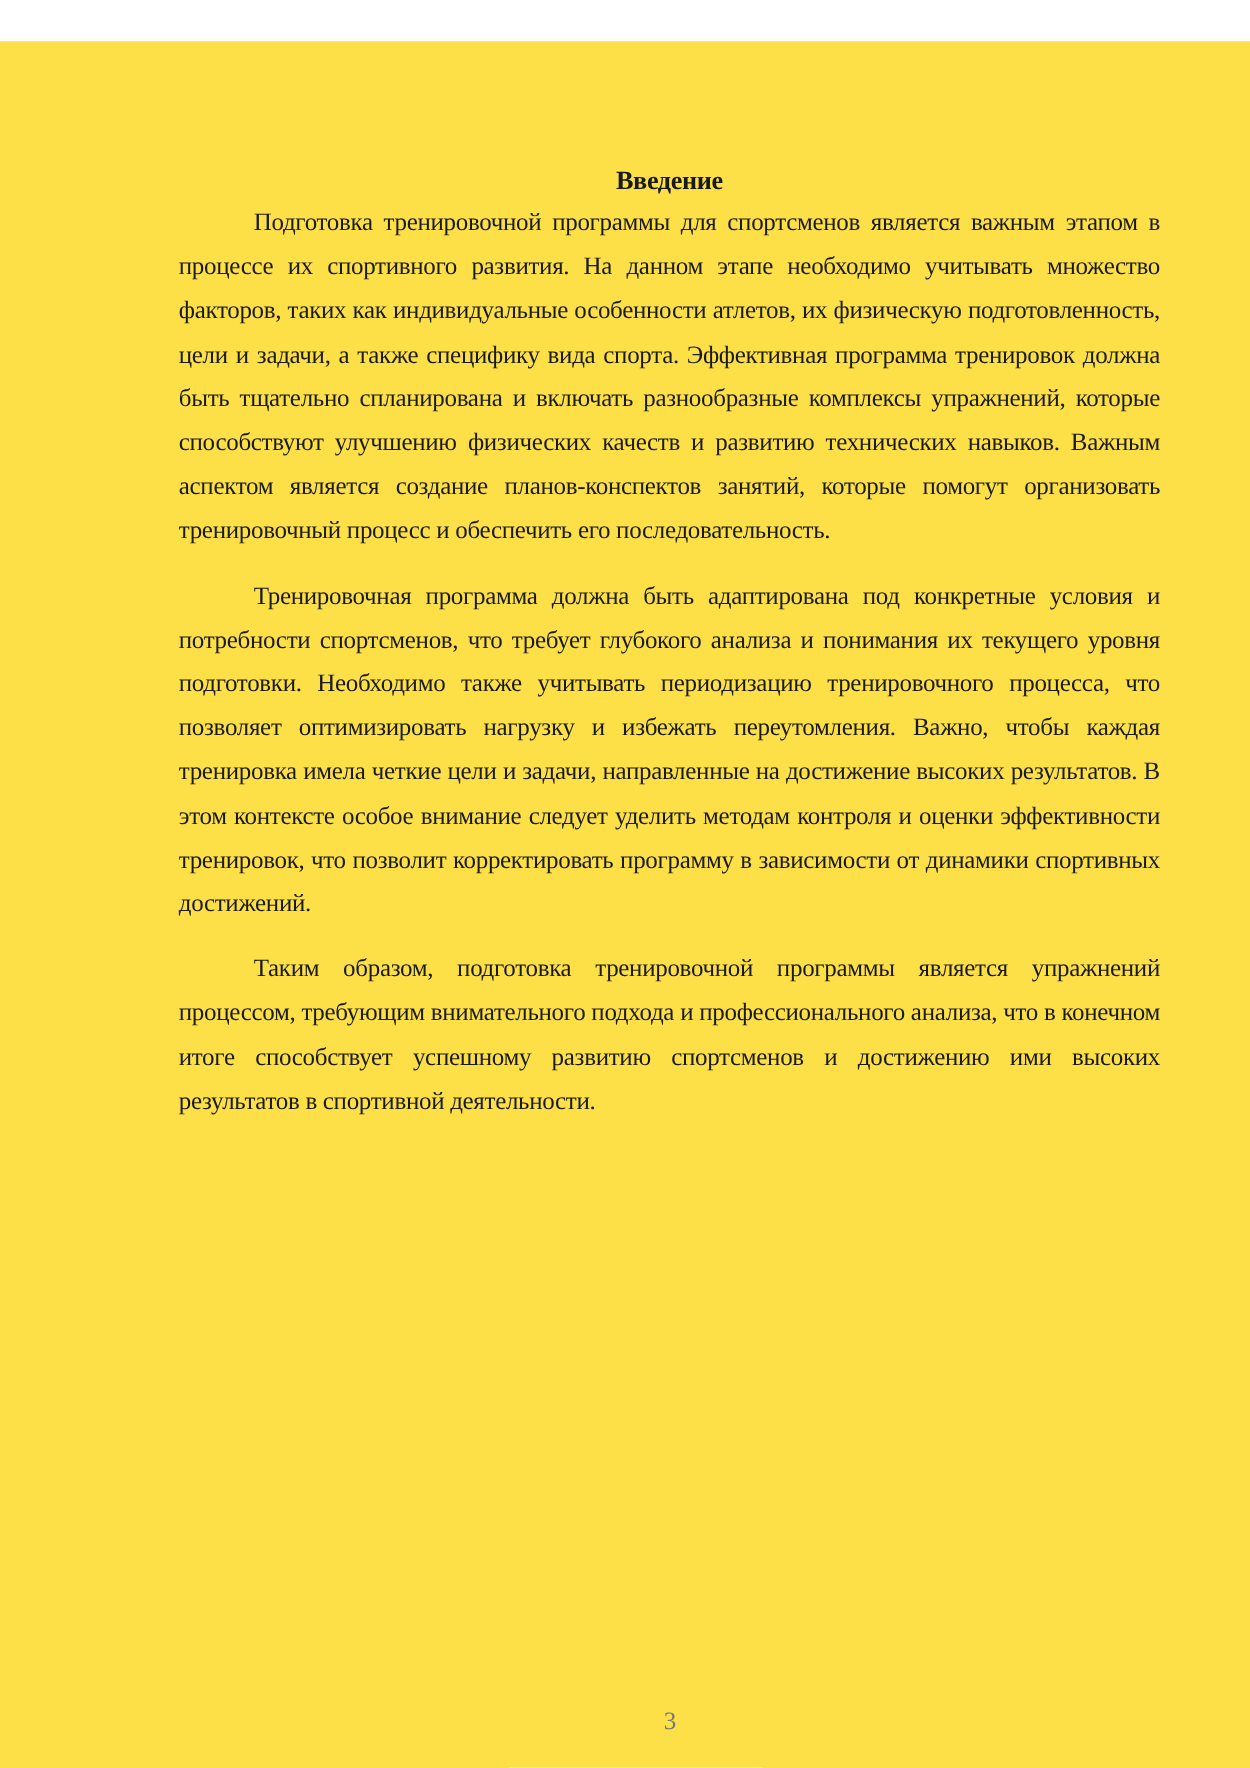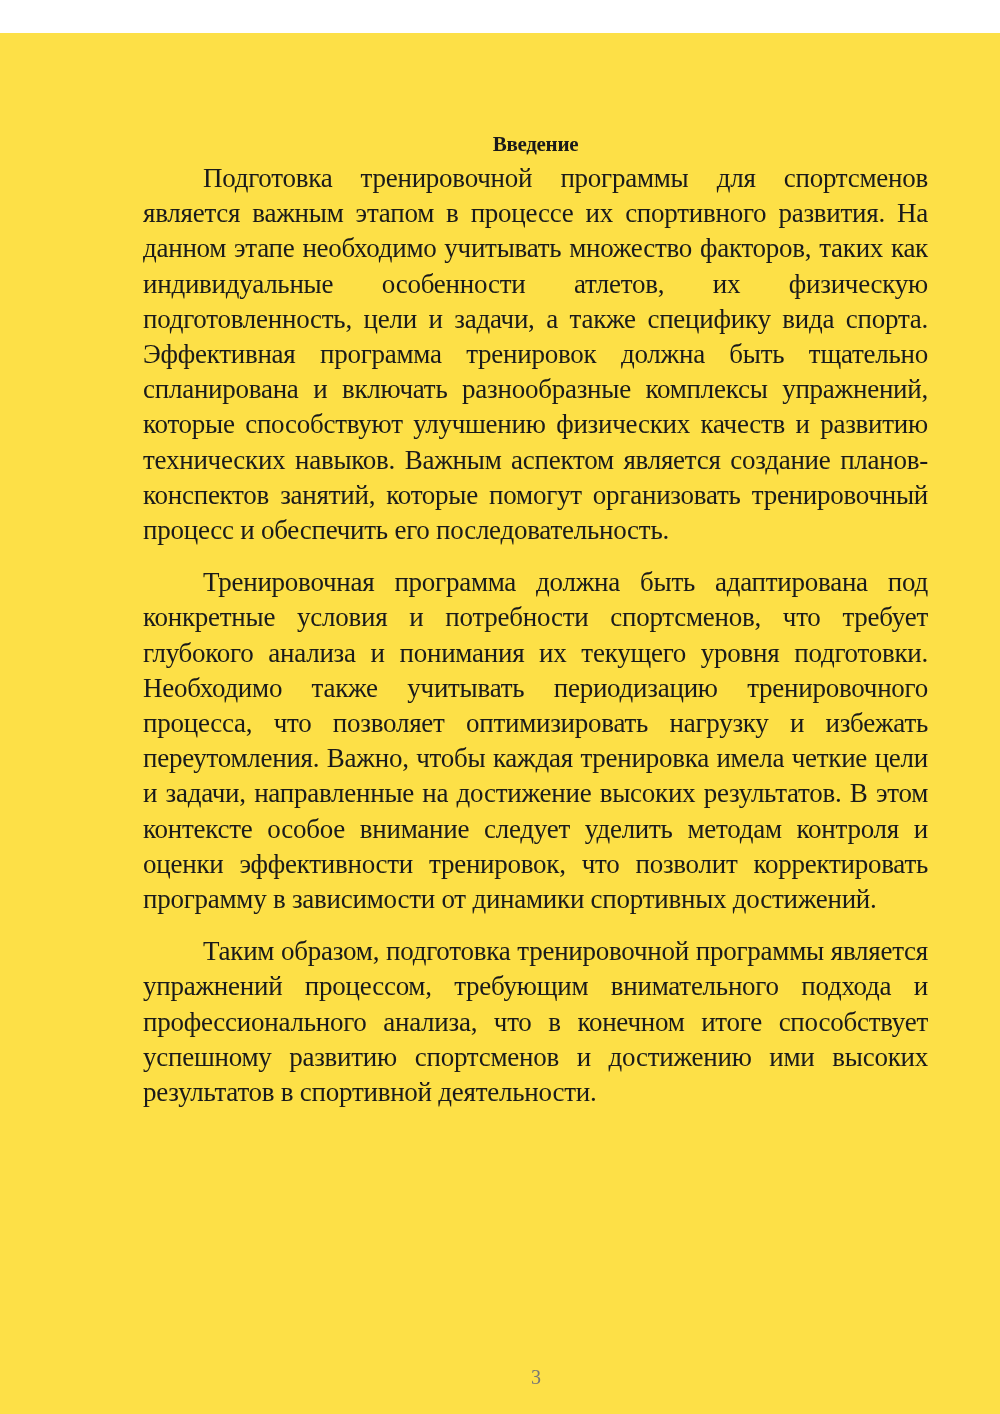--- a/index.html
+++ b/index.html
@@ -31,21 +31,21 @@
   }
   .heading {
     text-align: center;
     font-weight: bold;
     font-size: 21px;
     line-height: 32px;
     margin: 0 0 1px 0;
     letter-spacing: -0.3px;
   }
   .para {
-    font-size: 27px;
+    font-size: 20px;
     line-height: 35.2px;
     text-align: justify;
     text-indent: 60px;
     margin: 0 0 17px 0;
     letter-spacing: -0.25px;
     word-spacing: 0px;
   }
   .page-number {
     position: absolute;
     left: 0;

